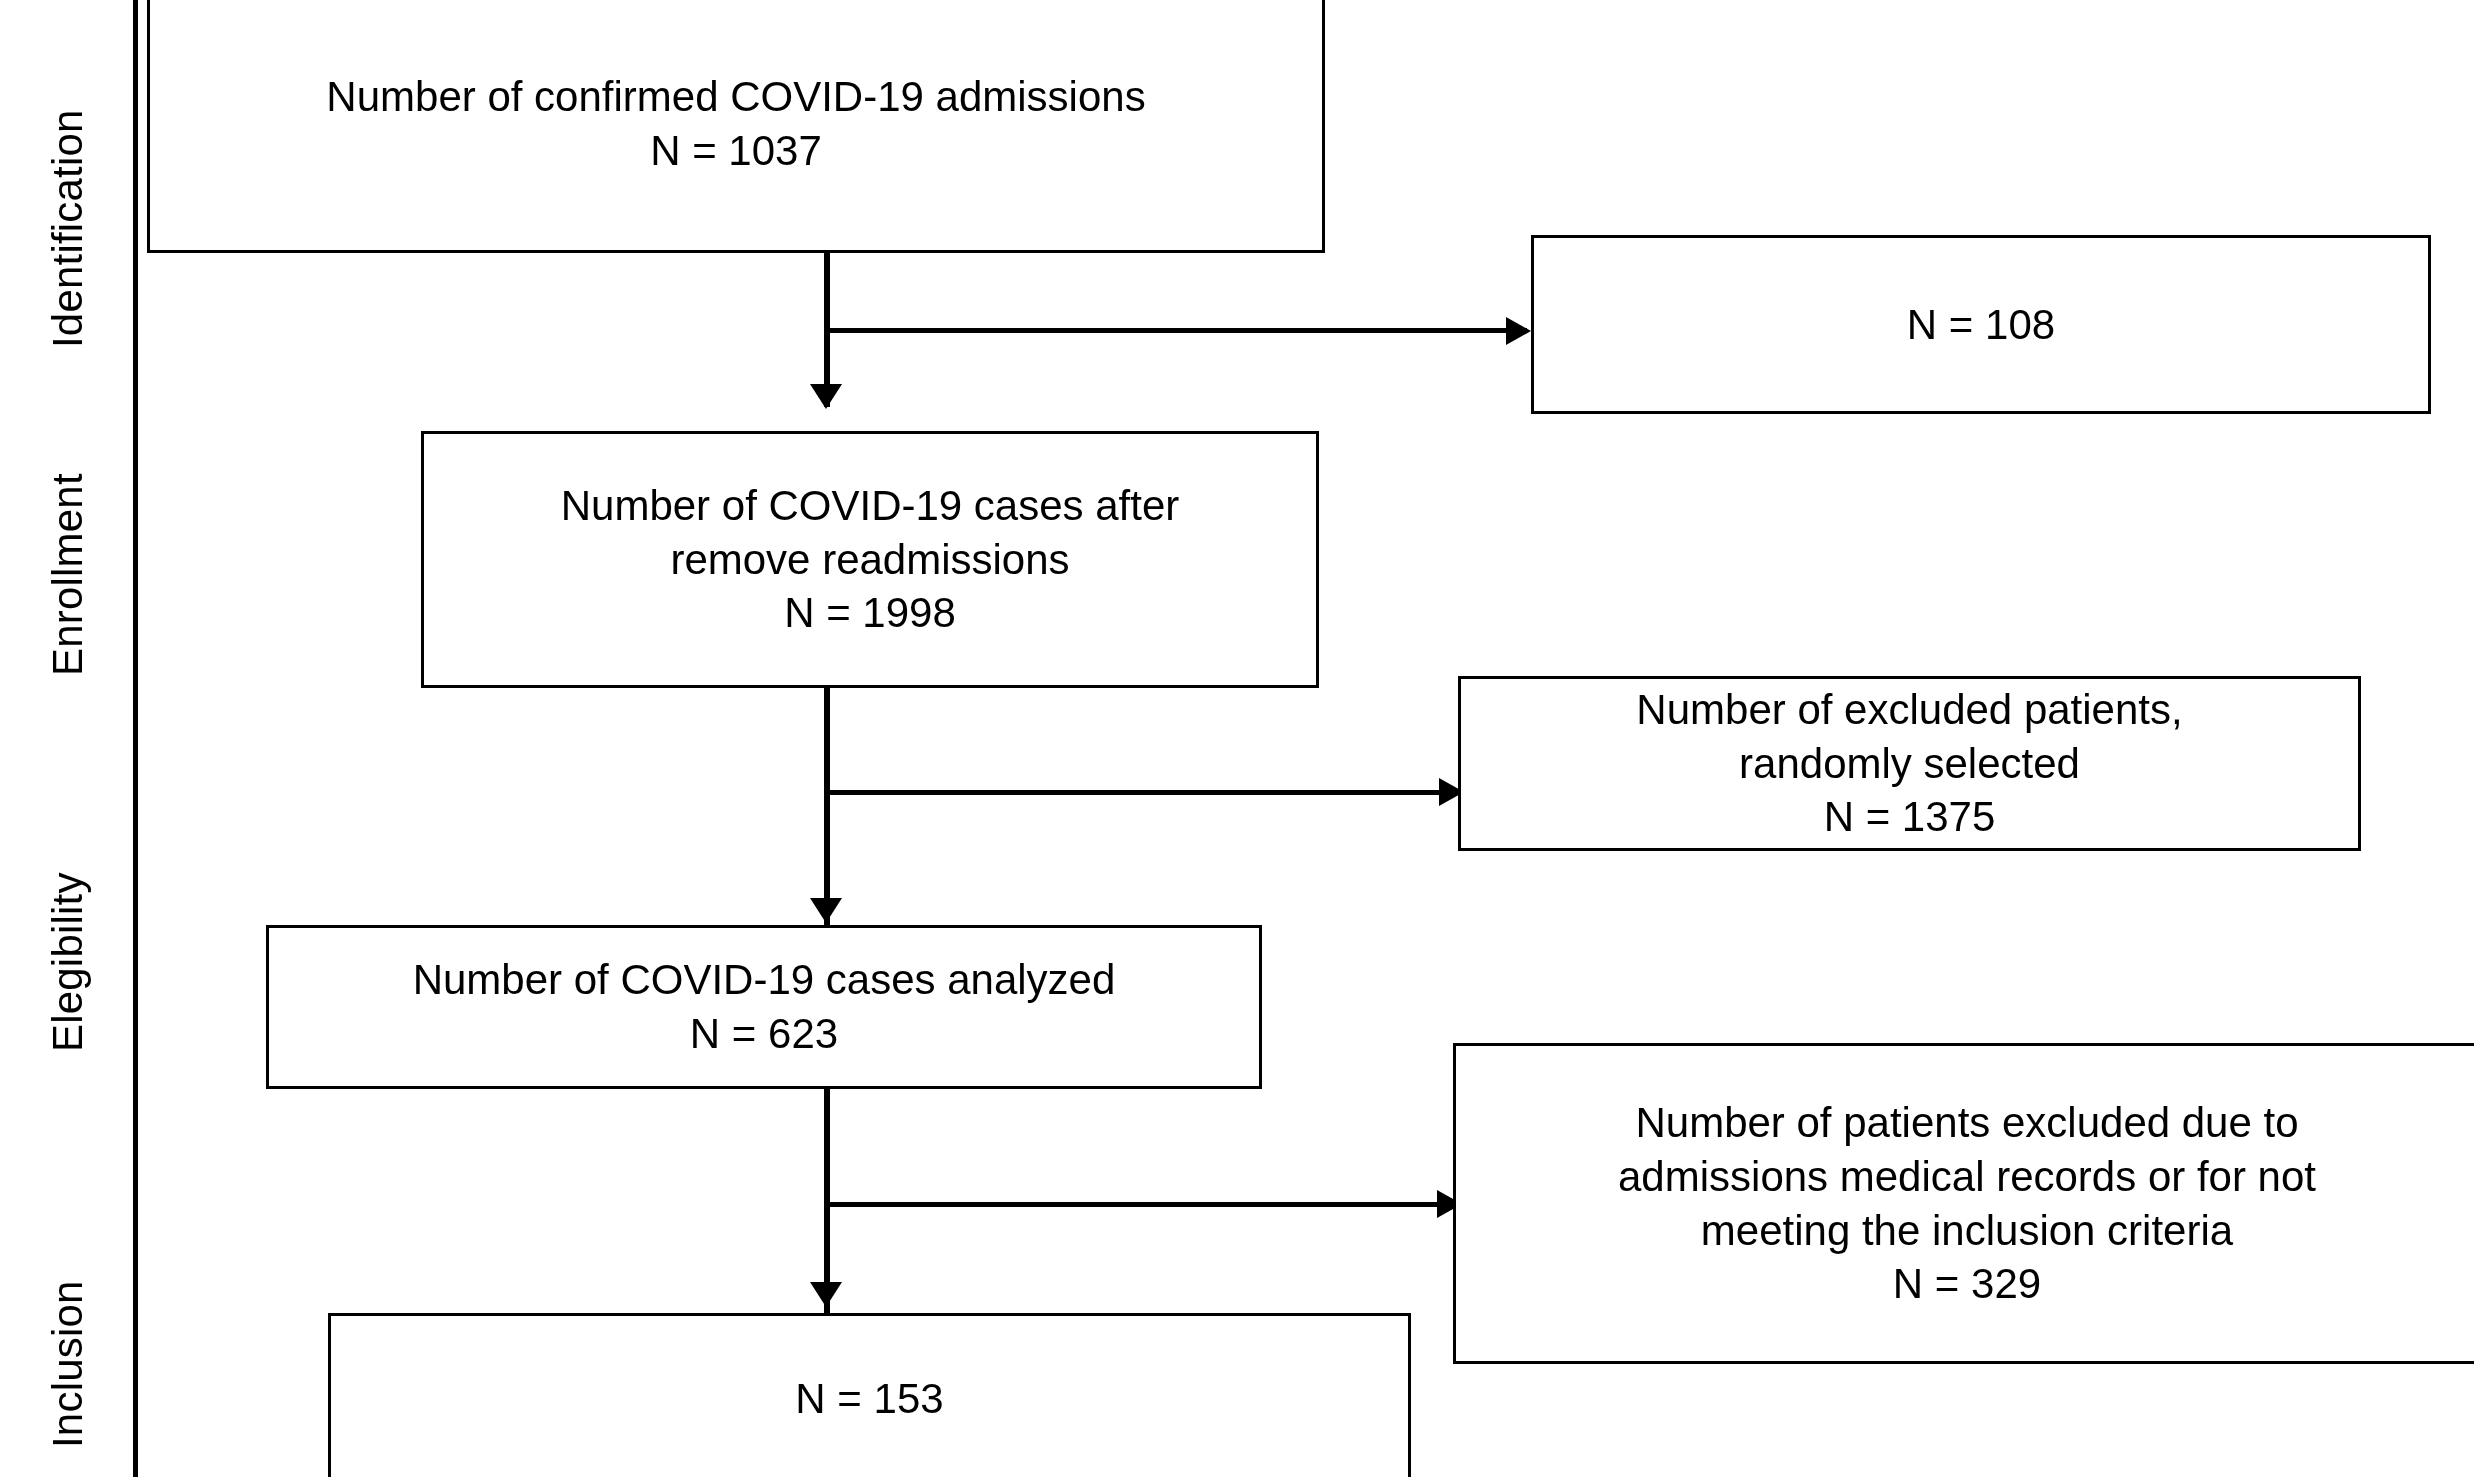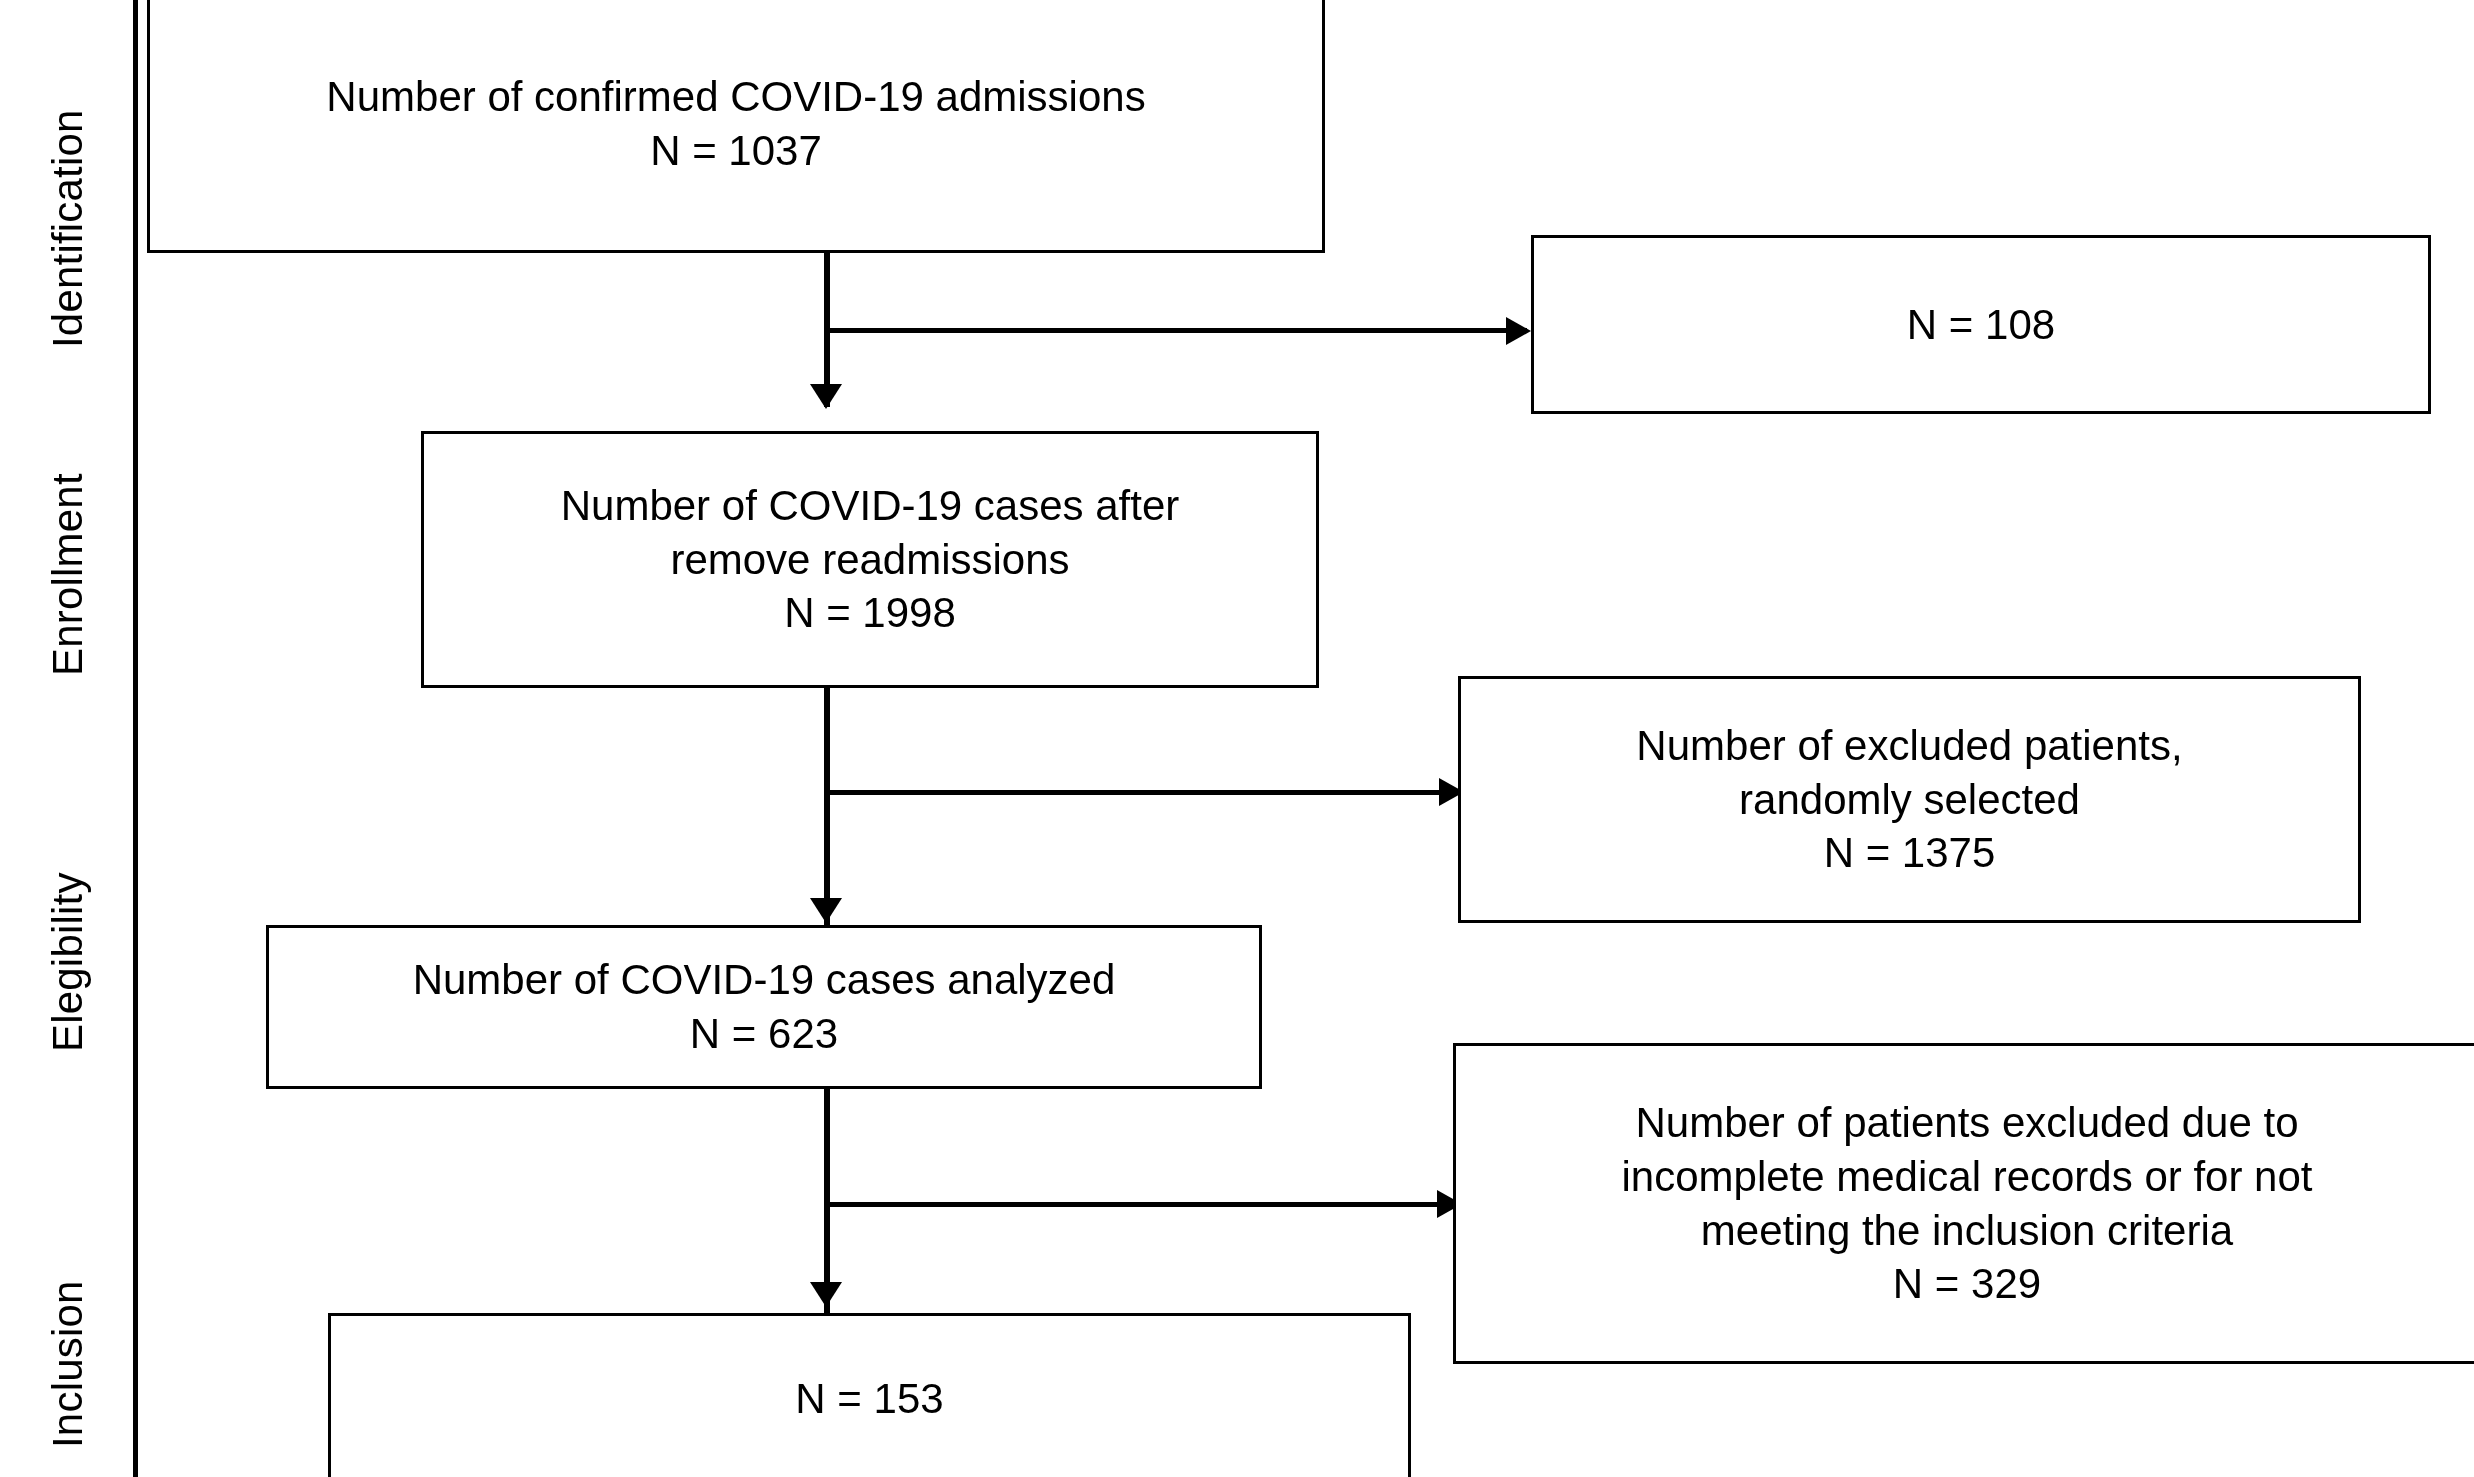--- a/index.html
+++ b/index.html
@@ -108,34 +108,34 @@
   <div class="node" style="left:1531px; top:235px; width:900px; height:179px;">
     <span class="line">N = 108</span>
   </div>
 
   <div class="node" style="left:421px; top:407px; width:898px; height:257px;margin-top:24px;">
     <span class="line">Number of COVID-19 cases after</span>
     <span class="line">remove readmissions</span>
     <span class="line">N = 1998</span>
   </div>
 
-  <div class="node" style="left:1458px; top:676px; width:903px; height:247px;">
+  <div class="node" style="left:1458px; top:676px; width:903px; height:175px;">
     <span class="line">Number of excluded patients,</span>
     <span class="line">randomly selected</span>
     <span class="line">N = 1375</span>
   </div>
 
   <div class="node" style="left:266px; top:925px; width:996px; height:164px;text-align:right;">
     <span class="line">Number of COVID-19 cases analyzed</span>
     <span class="line">N = 623</span>
   </div>
 
   <div class="node" style="left:1453px; top:1043px; width:1028px; height:321px;">
     <span class="line">Number of patients excluded due to</span>
-    <span class="line">incomplete medical records or for not</span>
+    <span class="line">admissions medical records or for not</span>
     <span class="line">meeting the inclusion criteria</span>
     <span class="line">N = 329</span>
   </div>
 
   <div class="node" style="left:328px; top:1313px; width:1083px; height:172px;">
     <span class="line">N = 153</span>
   </div>
 
 </div>
 

